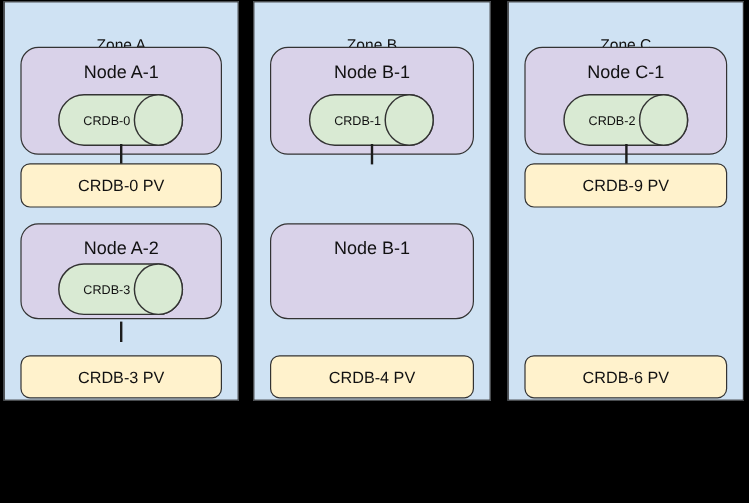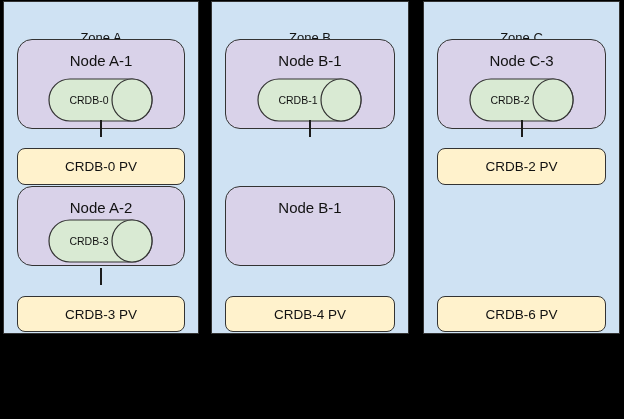--- a/index.html
+++ b/index.html
@@ -43,24 +43,24 @@
   .connector {
     position:absolute; left:calc(50% - 1px); width:2px;
     background:#1c1c1c; z-index:2;
   }
   .conn-row1 { top:118px; height:17px; }
   .conn-row2 { top:266px; height:17px; }
   .pv {
     position:absolute; left:13px; right:13px; box-sizing:border-box;
     background:var(--pv_fill,#fff2cc); border:1px solid var(--border,#333);
     border-radius:8px; display:flex; align-items:center; justify-content:center;
-    font-size:13.5px; color:var(--text,#111); z-index:2;margin-top:12px;
+    font-size:13.5px; color:var(--text,#111); z-index:2;
   }
   .pv-row1 { top:134px; height:37px; }
-  .pv-row2 { top:282px; height:36px; }
+  .pv-row2 { top:294px; height:36px; }
 </style>
 </head>
 <body>
 
 <div class="canvas">
 
   <div class="zone zone-a">
     <div class="zone-label">Zone A</div>
 
     <div class="node node-row1">
@@ -108,30 +108,30 @@
     </div>
     <div class="pv pv-row2">
       <span>CRDB-4 PV</span>
     </div>
   </div>
 
   <div class="zone zone-c">
     <div class="zone-label">Zone C</div>
 
     <div class="node node-row1">
-      <div class="node-label">Node C-3</div>
+      <div class="node-label">Node C-1</div>
       <svg class="cyl cyl-b1" width="106" height="44" viewBox="0 0 106 44">
         <path d="M 22 1 L 84 1 A 20 21 0 0 1 84 43 L 22 43 A 21 21 0 0 1 22 1 Z"></path>
         <ellipse cx="84" cy="22" rx="20" ry="21"></ellipse>
         <text x="41" y="26">CRDB-2</text>
       </svg>
     </div>
     <div class="connector conn-row1"></div>
     <div class="pv pv-row1">
-      <span>CRDB-2 PV</span>
+      <span>CRDB-9 PV</span>
     </div>
 
     <div class="pv pv-row2">
       <span>CRDB-6 PV</span>
     </div>
   </div>
 
 </div>
 
 </body></html>

